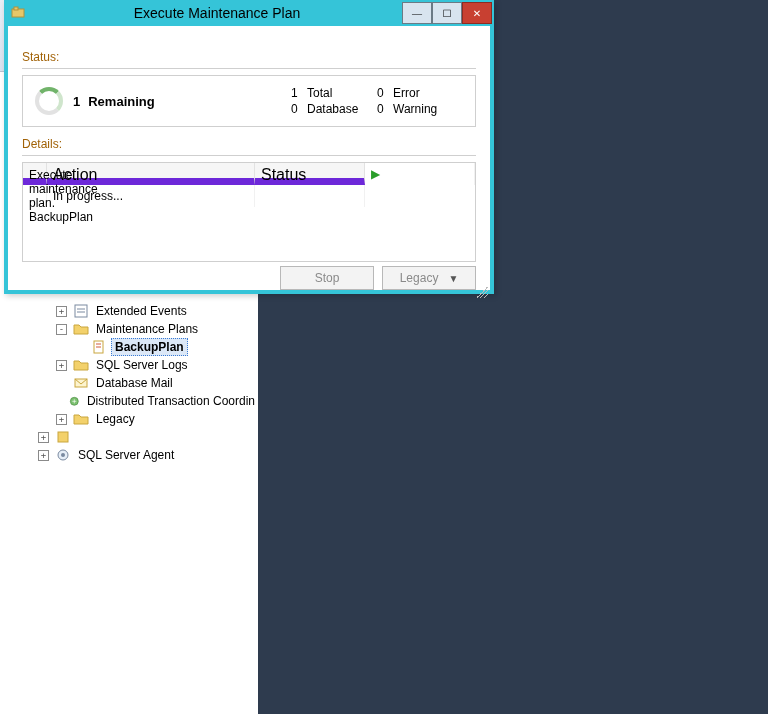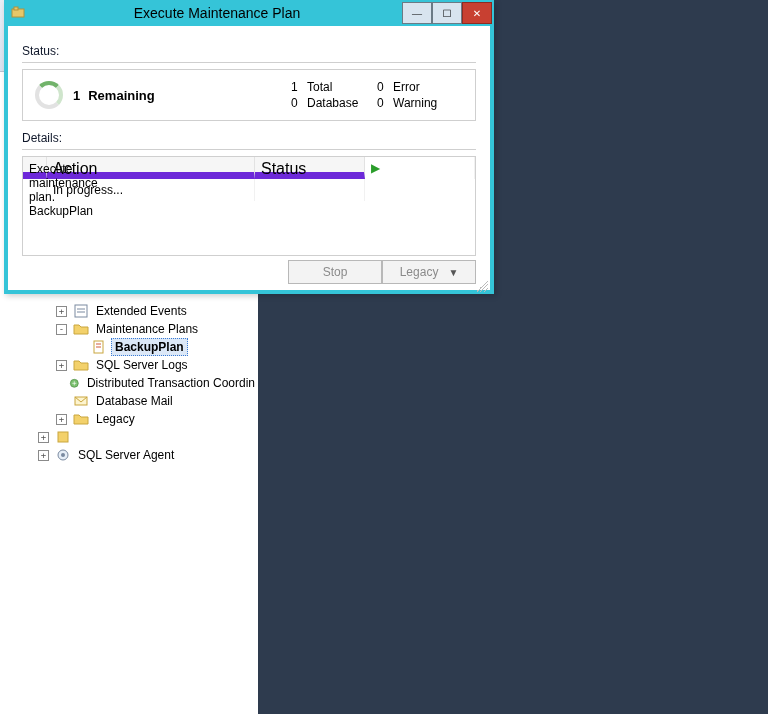--- a/index.html
+++ b/index.html
@@ -78,30 +78,30 @@
     left: 4px; top: 0;
     width: 490px; height: 294px;
     background: #fff;
     border: 4px solid #35c4d8;
     box-shadow: 2px 2px 6px rgba(0,0,0,0.2);
   }
   .titlebar {
     height: 26px; background: #35c4d8;
     display: flex; align-items: center;
     position: relative;
-    margin: -4px -4px 8px -4px;
+    margin: -4px -4px 14px -4px;
     padding-left: 6px;
   }
   .title-icon { width:16px; height:16px; margin-right: 6px; }
   .title-text { flex: 1; text-align: center; font-size: 14px; color: #000; }
   .win-btns { display: flex; height: 22px; margin-right: 2px; }
   .win-btn { width: 30px; border: 1px solid #6b7a85; background: #d8e4ef; display:flex; align-items:center; justify-content:center; font-size: 10px; font-family: "Segoe UI Symbol"; }
   .win-btn.close { background: #c84031; color: #fff; border-color: #8d2b22; }
   .dialog-body { padding: 10px 14px 10px 14px; position: relative; height: calc(100% - 26px); }
-  .section-label { font-size: 12px; margin-bottom: 4px; color: #0f172a; }
+  .section-label { font-size: 12px; margin-bottom: 4px; color: #a16207; }
   .status-box {
     border: 1px solid #cfcfcf; padding: 10px 12px;
     display: flex; align-items: center; gap: 10px;
     margin-bottom: 10px;
   }
   .spinner {
     width: 28px; height: 28px; border-radius: 50%;
     border: 4px solid #e2e2e2;
     border-top-color: #71b36a;
     border-right-color: #cfe5cc;
@@ -121,21 +121,21 @@
   .details-grid .hdr {
     background: #f6f6f6; border-bottom: 7px solid #6d28d9;
     border-right: 1px solid #e2e2e2; padding: 3px 6px; font-size: 16px;
   }
   .details-grid .cell {
     border-right: 1px solid #f1f1f1; padding: 3px 6px; font-size: 12px;
     display:flex; align-items:center;
   }
   .row-icon { color: #2a9d2a; font-size: 12px; }
   .dialog-footer {
-    position: absolute; right: 14px; bottom: 10px; display:flex; 
+    position: absolute; right: 14px; bottom: 10px; display:flex; gap:8px;
   }
   .btn {
     height: 24px; min-width: 94px; border: 1px solid #b8b8b8;
     background: #f3f3f3; display:flex; align-items:center; justify-content:center;
     font-size: 12px;
   }
   .btn.disabled { color: #8a8a8a; }
   .btn .caret { margin-left: 10px; color:#555; font-size:10px; }
   .resize-grip {
     position:absolute; right:2px; bottom:2px; width:12px; height:12px;
@@ -207,35 +207,35 @@
           <svg viewBox="0 0 16 16">
             <path d="M1 4 h5 l2 2 h7 v7 h-14 z" fill="#f3d16b" stroke="#c9a63f"></path>
           </svg>
         </span>
         <span class="tree-label">SQL Server Logs</span>
       </div>
       <div class="tree-row indent1">
         <span class="expander blank"></span>
         <span class="icon">
           <svg viewBox="0 0 16 16">
+            <rect x="2" y="4" width="12" height="8" fill="#fdf4cf" stroke="#c9a63f"></rect>
+            <path d="M2 4 l6 5 l6 -5" fill="none" stroke="#c9a63f"></path>
+          </svg>
+        </span>
+        <span class="tree-label">Database Mail</span>
+      </div>
+      <div class="tree-row indent1">
+        <span class="expander blank"></span>
+        <span class="icon">
+          <svg viewBox="0 0 16 16">
             <circle cx="8" cy="8" r="6" fill="#7bc06f" stroke="#4a8a42"></circle>
             <path d="M5 8 h6 M8 5 v6" stroke="#fff"></path>
           </svg>
         </span>
         <span class="tree-label">Distributed Transaction Coordin</span>
-      </div>
-      <div class="tree-row indent1">
-        <span class="expander blank"></span>
-        <span class="icon">
-          <svg viewBox="0 0 16 16">
-            <rect x="2" y="4" width="12" height="8" fill="#fdf4cf" stroke="#c9a63f"></rect>
-            <path d="M2 4 l6 5 l6 -5" fill="none" stroke="#c9a63f"></path>
-          </svg>
-        </span>
-        <span class="tree-label">Database Mail</span>
       </div>
       <div class="tree-row indent1">
         <span class="expander">+</span>
         <span class="icon">
           <svg viewBox="0 0 16 16">
             <path d="M1 4 h5 l2 2 h7 v7 h-14 z" fill="#f3d16b" stroke="#c9a63f"></path>
           </svg>
         </span>
         <span class="tree-label">Legacy</span>
       </div>

